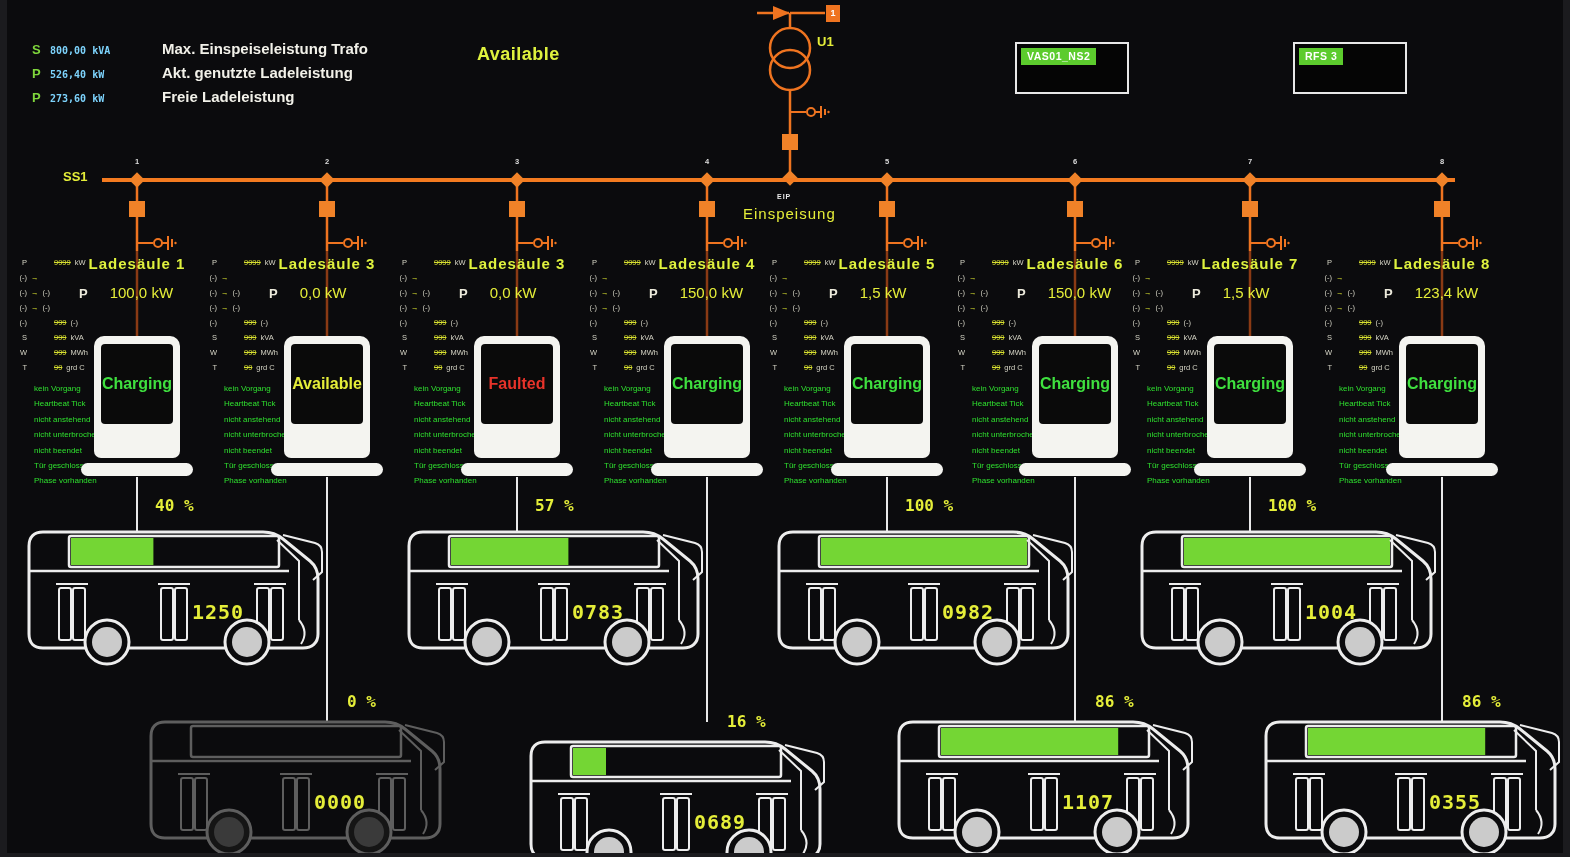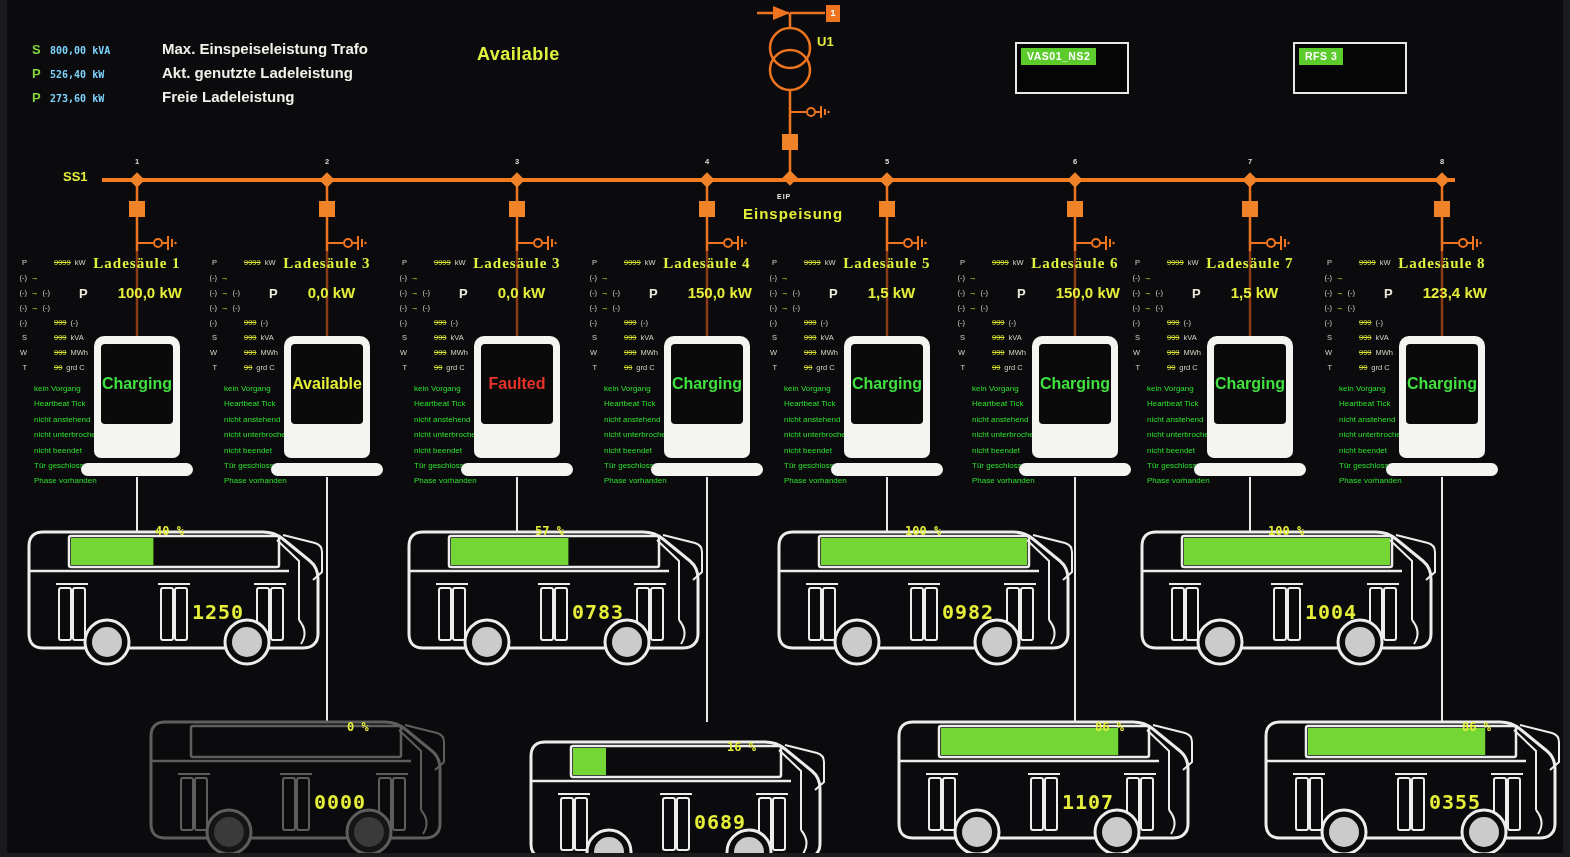--- a/index.html
+++ b/index.html
@@ -22,56 +22,56 @@
   .oln{stroke:#ef7420;stroke-width:2.5;fill:none;}
   .ofill{fill:#ef7420;stroke:none;}
   
   .sbox{top:42px;width:114px;height:52px;border:2px solid #e8e8e8;background:#050505;box-sizing:border-box;}
   .chip{display:inline-block;margin:4px 0 0 4px;padding:2px 6px 3px;background:#5ccc2d;color:#fff;
         font-size:10.5px;font-weight:bold;letter-spacing:.5px;}
   
   #busbar{left:95px;top:178px;width:1353px;height:4px;background:#f47b20;}
   #ss1{left:56px;top:169px;color:#e5ee39;font-weight:bold;font-size:13px;}
   #eip{left:770px;top:193px;color:#e8e8e8;font-weight:bold;font-size:7px;letter-spacing:1px;}
-  #einsp{left:736px;top:205px;color:#e5ee39;font-weight:bold;font-size:15px;letter-spacing:1px;}
+  #einsp{left:736px;top:205px;color:#e5ee39;font-weight:normal;font-size:15px;letter-spacing:1px;}
   
   .station{position:absolute;top:155px;width:260px;height:330px;}
   .tap-num{position:absolute;left:0;top:2px;width:260px;text-align:center;color:#ddd;font-size:7.5px;font-weight:bold;}
   .drop{position:absolute;left:0;top:0;}
   .ln-bright{stroke:#ef7420;stroke-width:2.5;}
   .ln-dark{stroke:#8a3a14;stroke-width:2.5;}
   .breaker{fill:#f08228;}
   .node{fill:#f08228;}
   .earth line{stroke:#ef7420;stroke-width:2;}
   .earth circle{stroke:#ef7420;stroke-width:2;fill:none;}
   .earth .edot{fill:#ef7420;stroke:none;}
   .meas{position:absolute;left:4px;top:100px;width:110px;}
   .mrow{display:flex;gap:4px;height:15px;align-items:center;}
   .msym{width:16px;text-align:right;color:#d6d5c6;font-size:7.5px;}
   .mval{color:#d8e030;font-size:7.5px;}
   .mval.struck{text-decoration:line-through;margin-left:23px;}
   .munit{color:#d6d5c6;font-size:7.5px;}
   .flags{position:absolute;left:27px;top:226px;}
   .flags div{color:#2fe02f;font-size:8px;line-height:15.4px;white-space:nowrap;}
   .st-title{position:absolute;left:0;top:100px;width:260px;text-align:center;color:#dff23e;
-            font-weight:bold;font-size:15px;letter-spacing:1px;white-space:nowrap;font-family:Liberation Serif, serif;}
+            font-weight:bold;font-size:15px;letter-spacing:1px;white-space:nowrap;}
   .st-power{position:absolute;left:72px;top:129px;width:150px;display:flex;align-items:baseline;}
   .psym{color:#eceadb;font-size:13px;font-weight:bold;}
-  .pval{color:#e5ee39;font-size:15px;font-weight:bold;margin-left:30px;white-space:nowrap;}
+  .pval{color:#e5ee39;font-size:15px;font-weight:normal;margin-left:22px;white-space:nowrap;}
   .charger{position:absolute;left:87px;top:181px;width:86px;height:122px;background:#f4f4f0;
            border-radius:10px 10px 7px 7px;}
   .screen{position:absolute;left:7px;right:7px;top:8px;height:80px;background:#0a0a0a;border-radius:4px;}
   .status{position:absolute;left:0;right:0;top:0;bottom:0;display:flex;align-items:center;justify-content:center;
           font-size:16px;font-weight:bold;}
   .c-green{color:#3fe03f;} .c-yellow{color:#e5ee39;} .c-red{color:#e8332a;}
   .pedestal{position:absolute;left:74px;top:308px;width:112px;height:13px;background:#f4f4f0;border-radius:7px;}
   
   .cable{position:absolute;width:2px;background:#e9e9e9;}
   .bus{position:absolute;width:310px;height:145px;}
-  .soc{position:absolute;color:#e5ee39;font-weight:bold;font-size:12px;font-family:"DejaVu Sans Mono",monospace;white-space:nowrap;margin-top:28px;}
+  .soc{position:absolute;color:#e5ee39;font-weight:bold;font-size:16px;font-family:"DejaVu Sans Mono",monospace;white-space:nowrap;}
   .bus.upper .soc{left:130px;top:-26px;}
   .bus.lower .soc{left:200px;top:-20px;}
   .o{stroke:#ededed;fill:none;}
   .w3{stroke-width:3;} .w25{stroke-width:2.5;} .w2{stroke-width:2;}
   .batt-fill{fill:#74d634;stroke:none;}
   .wheel-ring{stroke:#ededed;stroke-width:3;fill:#0b0b0d;}
   .wheel-hub{fill:#cbcbcb;stroke:none;}
   .bid{fill:#e5ee39;font-size:20px;font-weight:bold;font-family:"DejaVu Sans Mono",monospace;letter-spacing:1px;}
   .bus.dim .o{stroke:#5e5e5e;}
   .bus.dim .wheel-ring{stroke:#5e5e5e;fill:#151515;}

